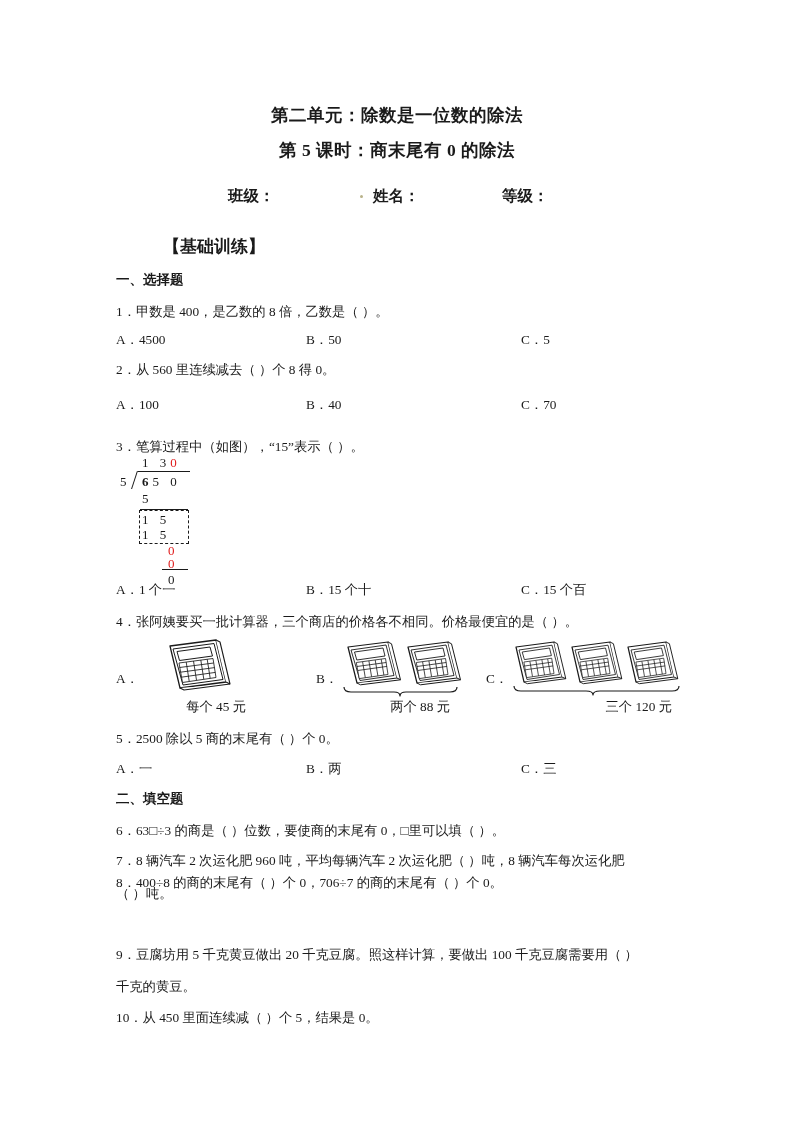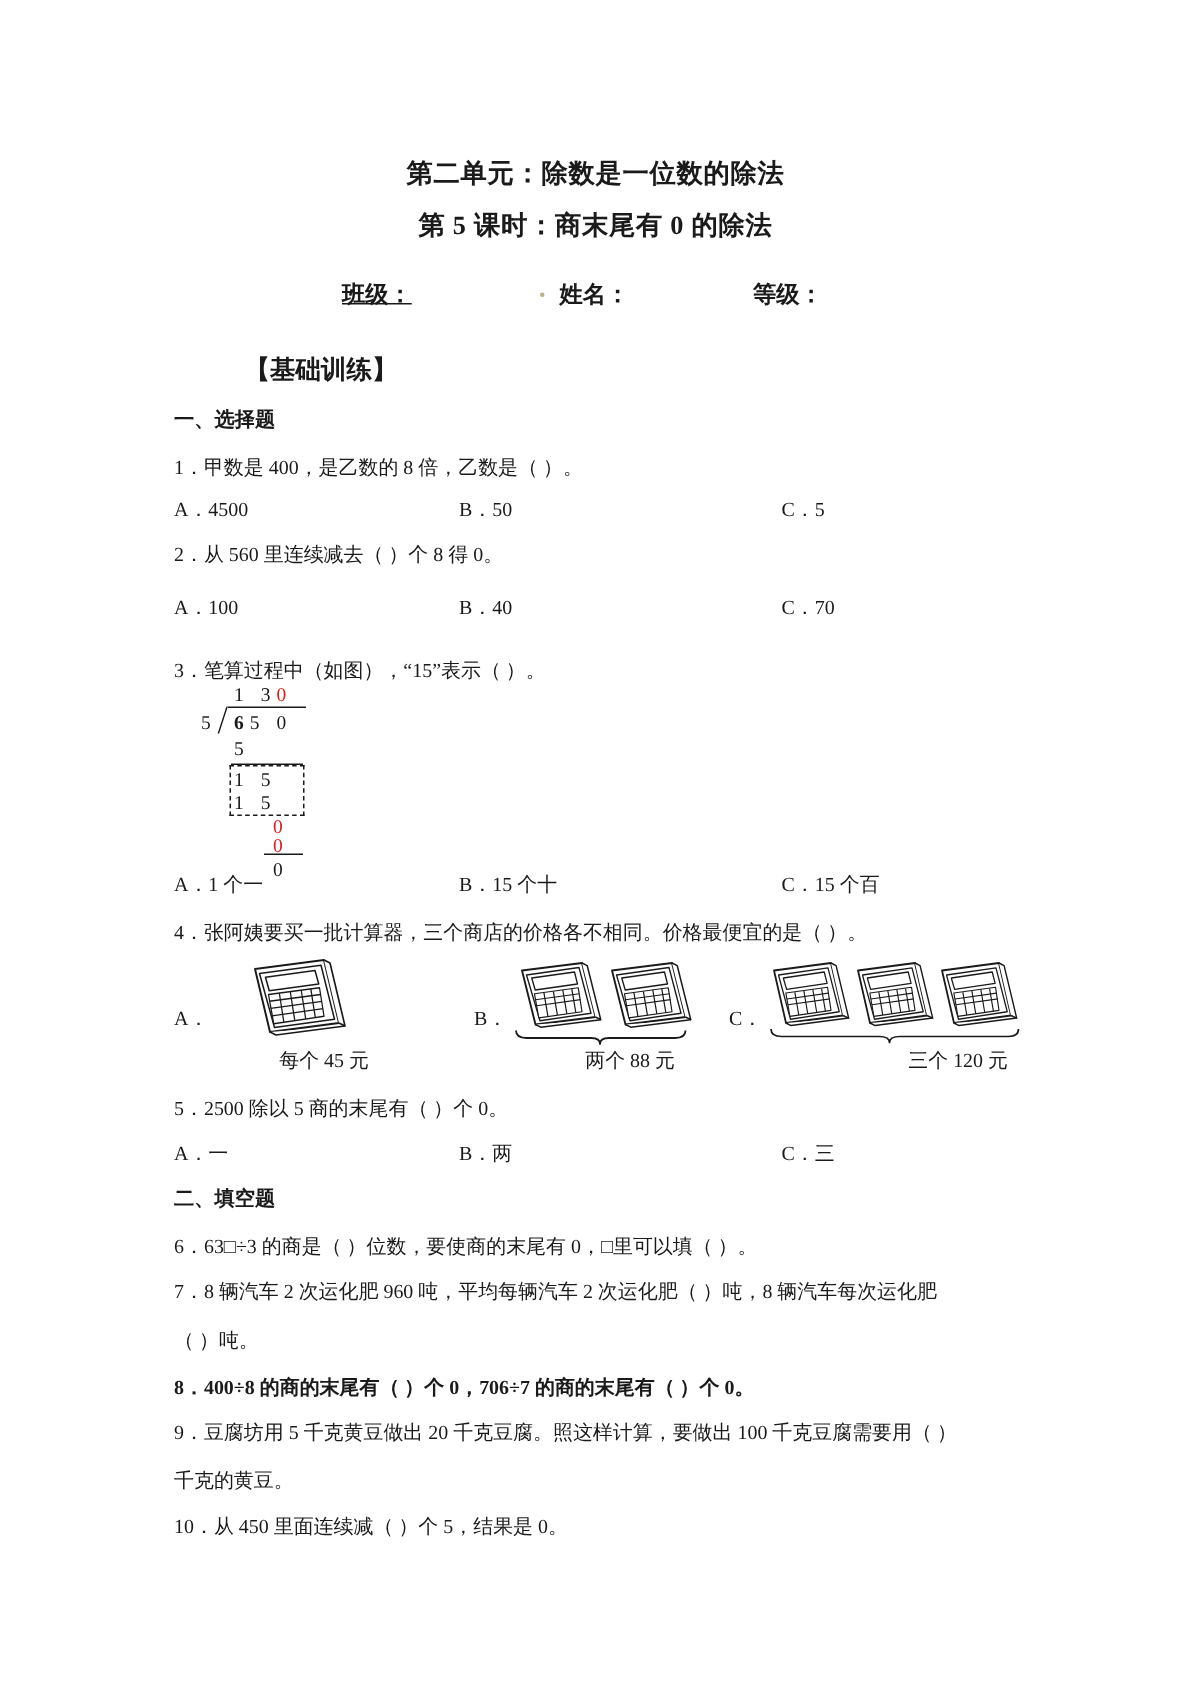--- a/index.html
+++ b/index.html
@@ -44,21 +44,21 @@
   .info-line {
     position: absolute;
     left: 0;
     top: 186px;
     width: 562px;
     height: 22px;
     font-size: 15.5px;
     font-weight: bold;
   }
   .info-item { position: absolute; white-space: nowrap; }
-  .info-class { left: 112px; text-decoration: underline; }
+  .info-class { left: 112px; }
   .info-dot {
     left: 244px;
     top: 9px;
     width: 3px;
     height: 3px;
     background: #b9b28a;
     border-radius: 50%;
     position: absolute;
   }
   .info-name { left: 257px; }
@@ -108,31 +108,31 @@
   .o1  { top: 331px; }
   .q2  { top: 360px; }
   .o2  { top: 396px; }
   .q3  { top: 437px; }
   .o3  { top: 581px; }
   .q4  { top: 612px; }
   .q5  { top: 729px; }
   .o5  { top: 760px; }
   .q6  { top: 821px; }
   .q7  { top: 851px; }
-  .q8  { top: 915px; font-weight: bold; }
+  .q8  { top: 873px; }
   .q9  { top: 945px; }
   .q10 { top: 1008px; }
 
   .q7-l2 { top: 884px; }
   .q9-l2 { top: 977px; }
 
   
   .division {
     position: absolute;
-    left: 18px;
+    left: 4px;
     top: 455px;
     width: 90px;
     height: 110px;
     font-family: "Liberation Serif", serif;
     font-size: 13px;
   }
   .dv { position: absolute; white-space: nowrap; letter-spacing: 4px; }
   .red { color: #e01b1b; }
   .bold6 { font-weight: bold; }
 

